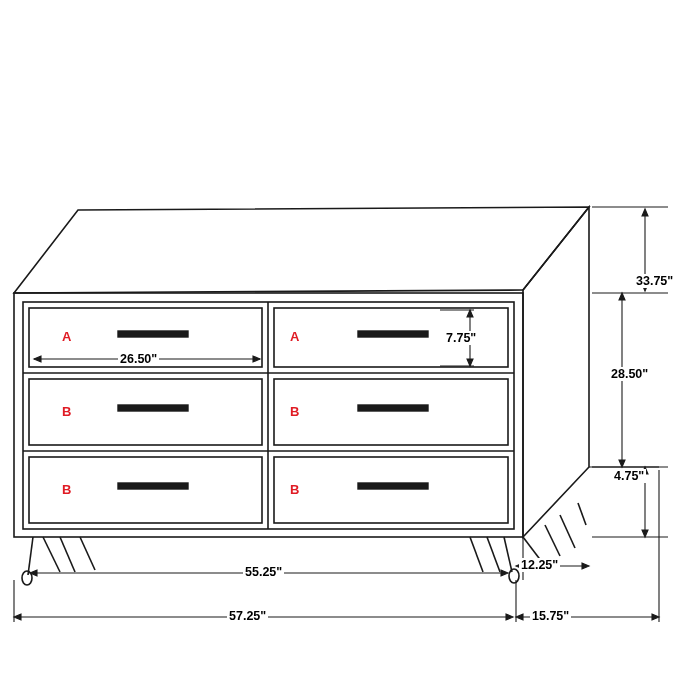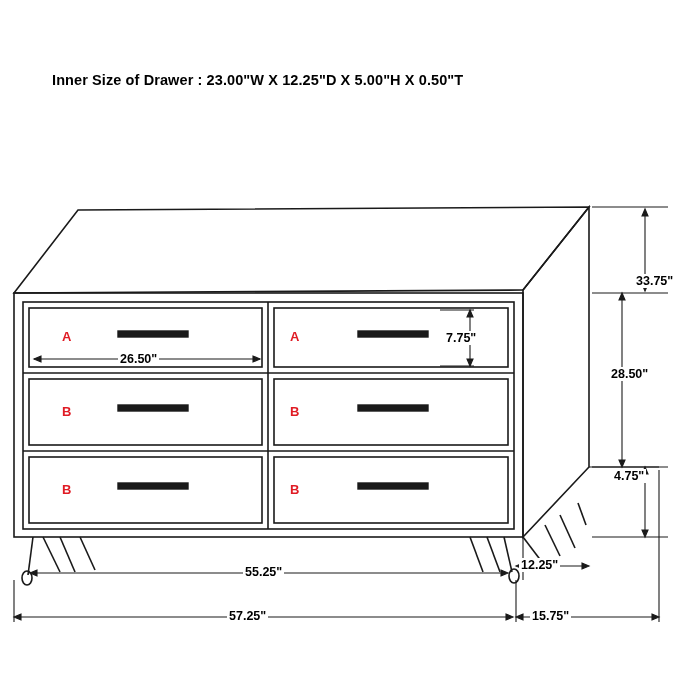--- a/index.html
+++ b/index.html
@@ -52,21 +52,20 @@
     font-weight: bold;
     color: #e01b24;
     white-space: nowrap;
   }
 </style>
 </head>
 <body>
 
 <div class="stage">
 
-  <div class="title">Inner Size of Drawer : 23.00"W X 12.25"D X 5.00"H X 0.50"T</div>
 
   <svg class="diagram" viewBox="0 0 700 700">
     <g fill="none" stroke="#1a1a1a" stroke-width="1.6" stroke-linejoin="miter" stroke-linecap="butt">
 
       <path d="M 14 293 L 78 210 L 589 207 L 523 290 Z"></path>
 
       <path d="M 523 290 L 589 207 L 589 467 L 523 537 Z"></path>
 
       <rect x="14" y="293" width="509" height="244"></rect>
 

